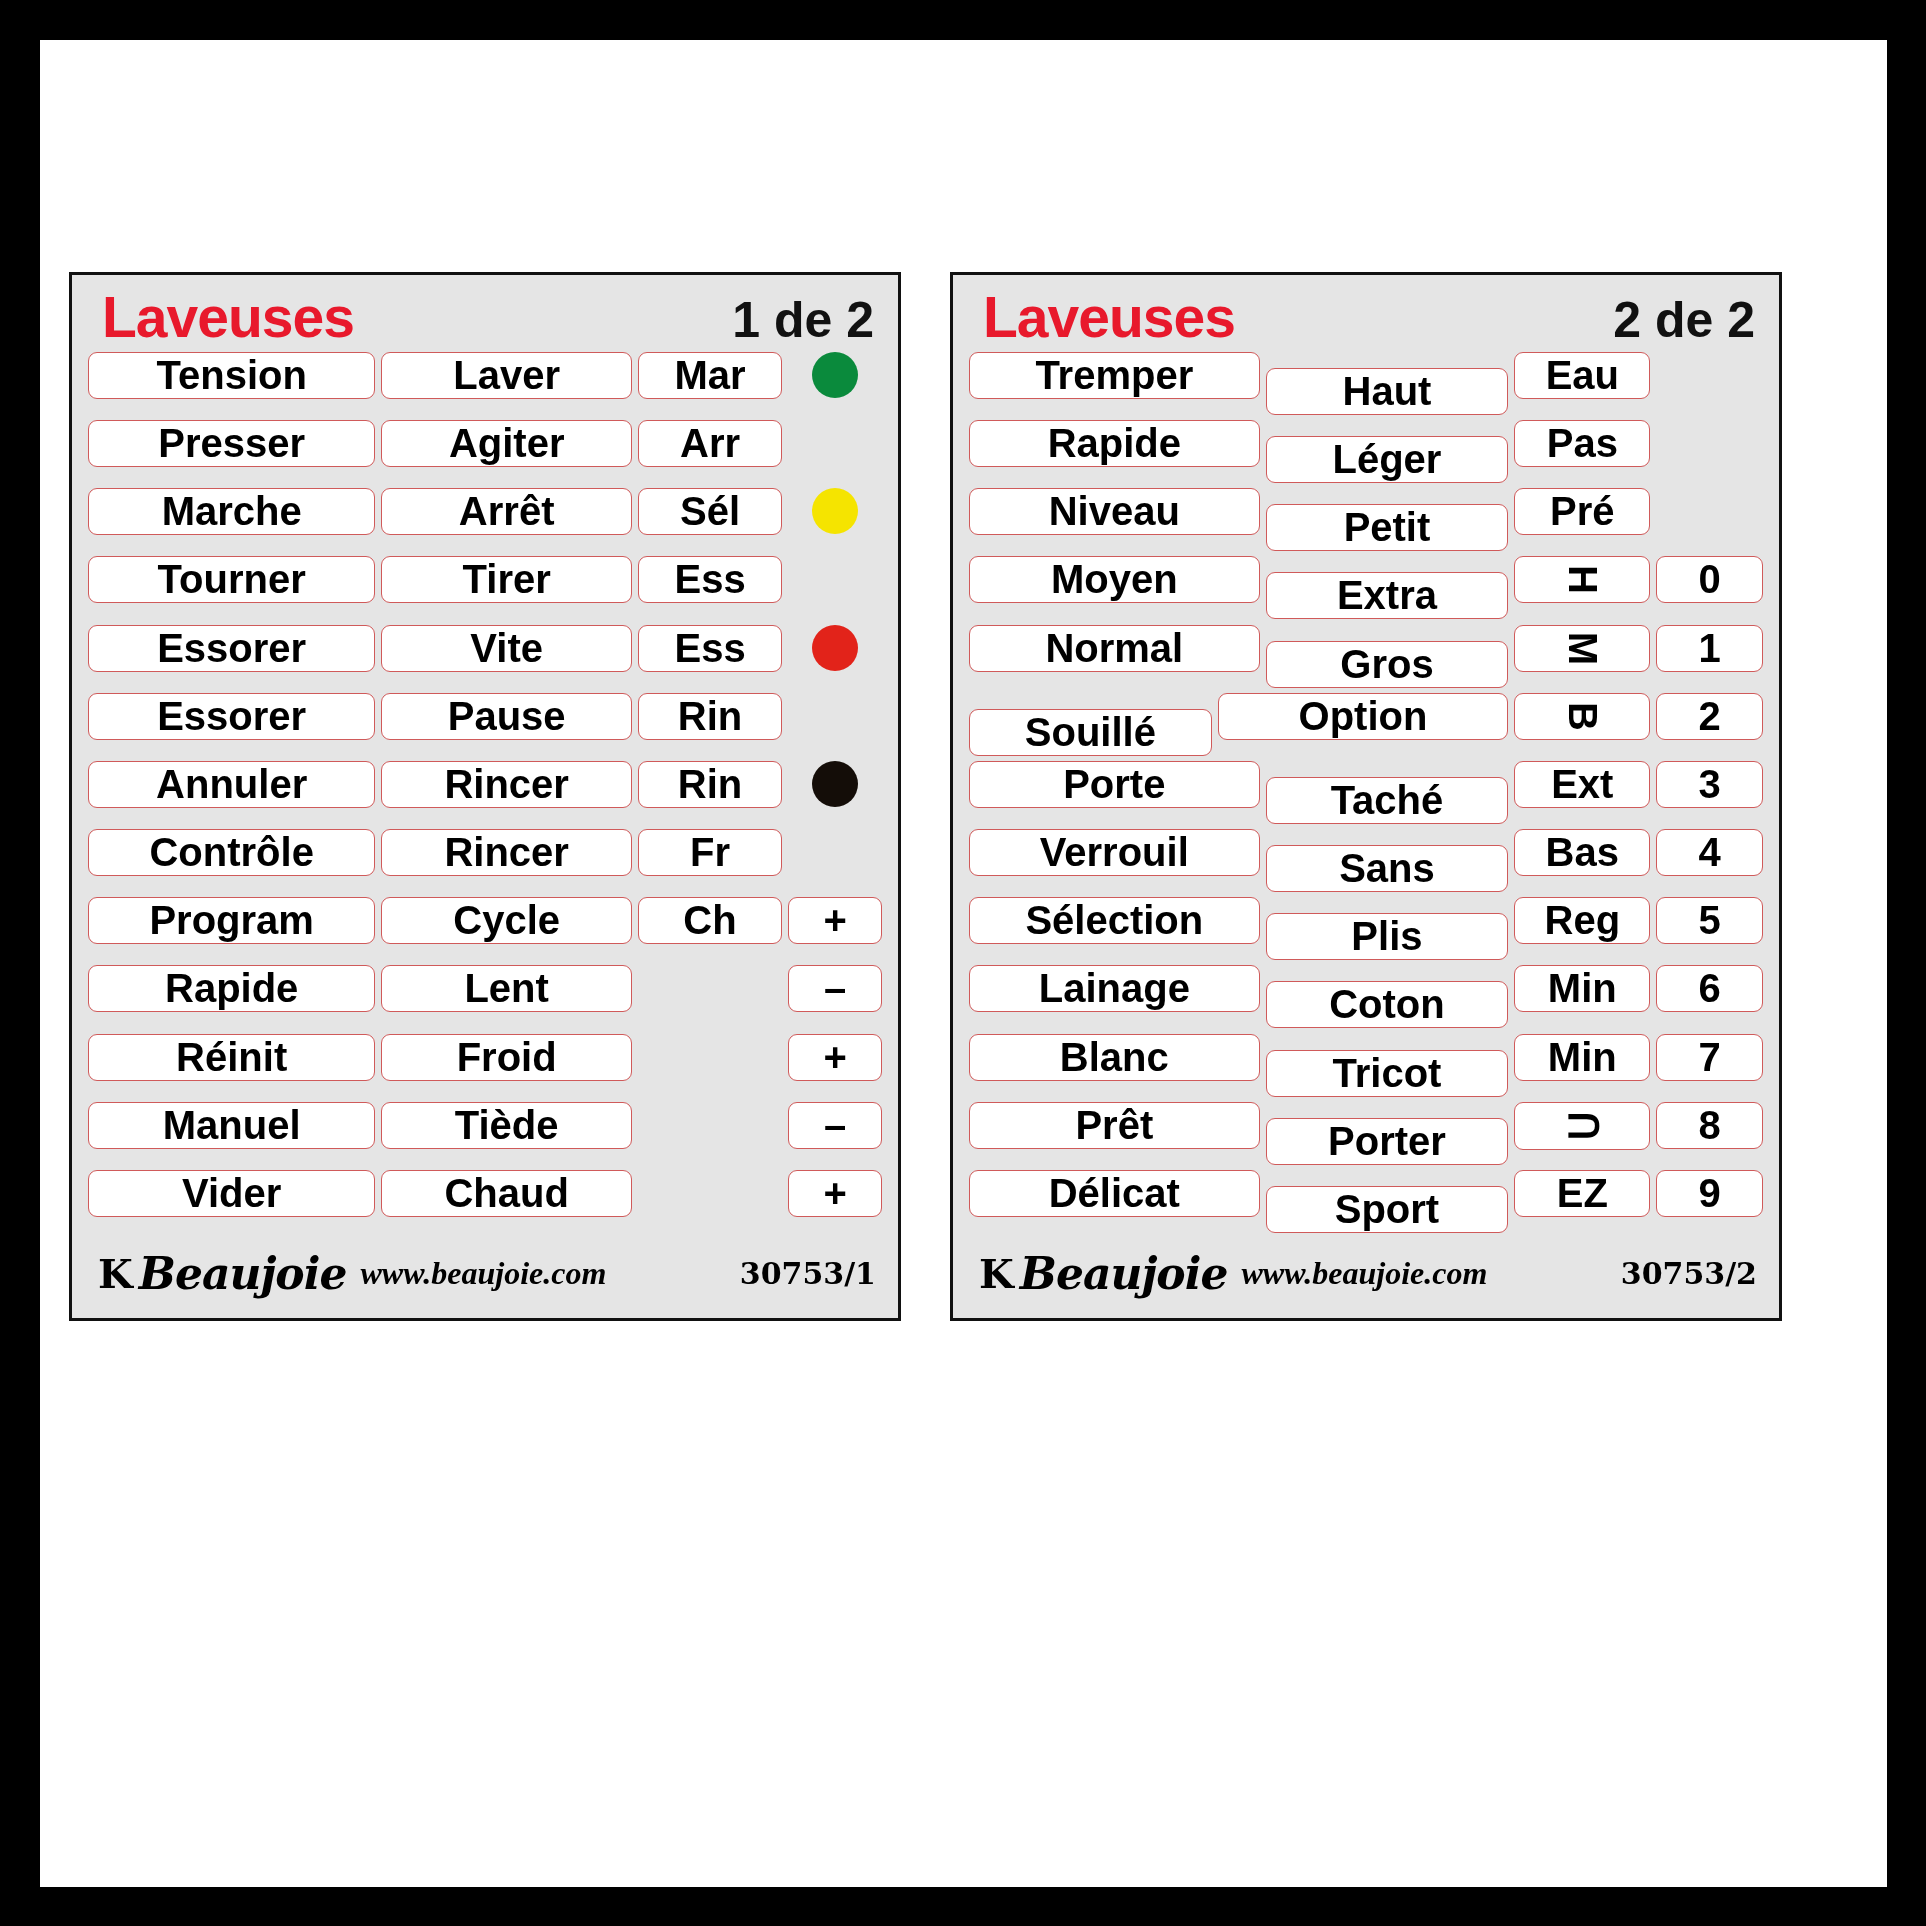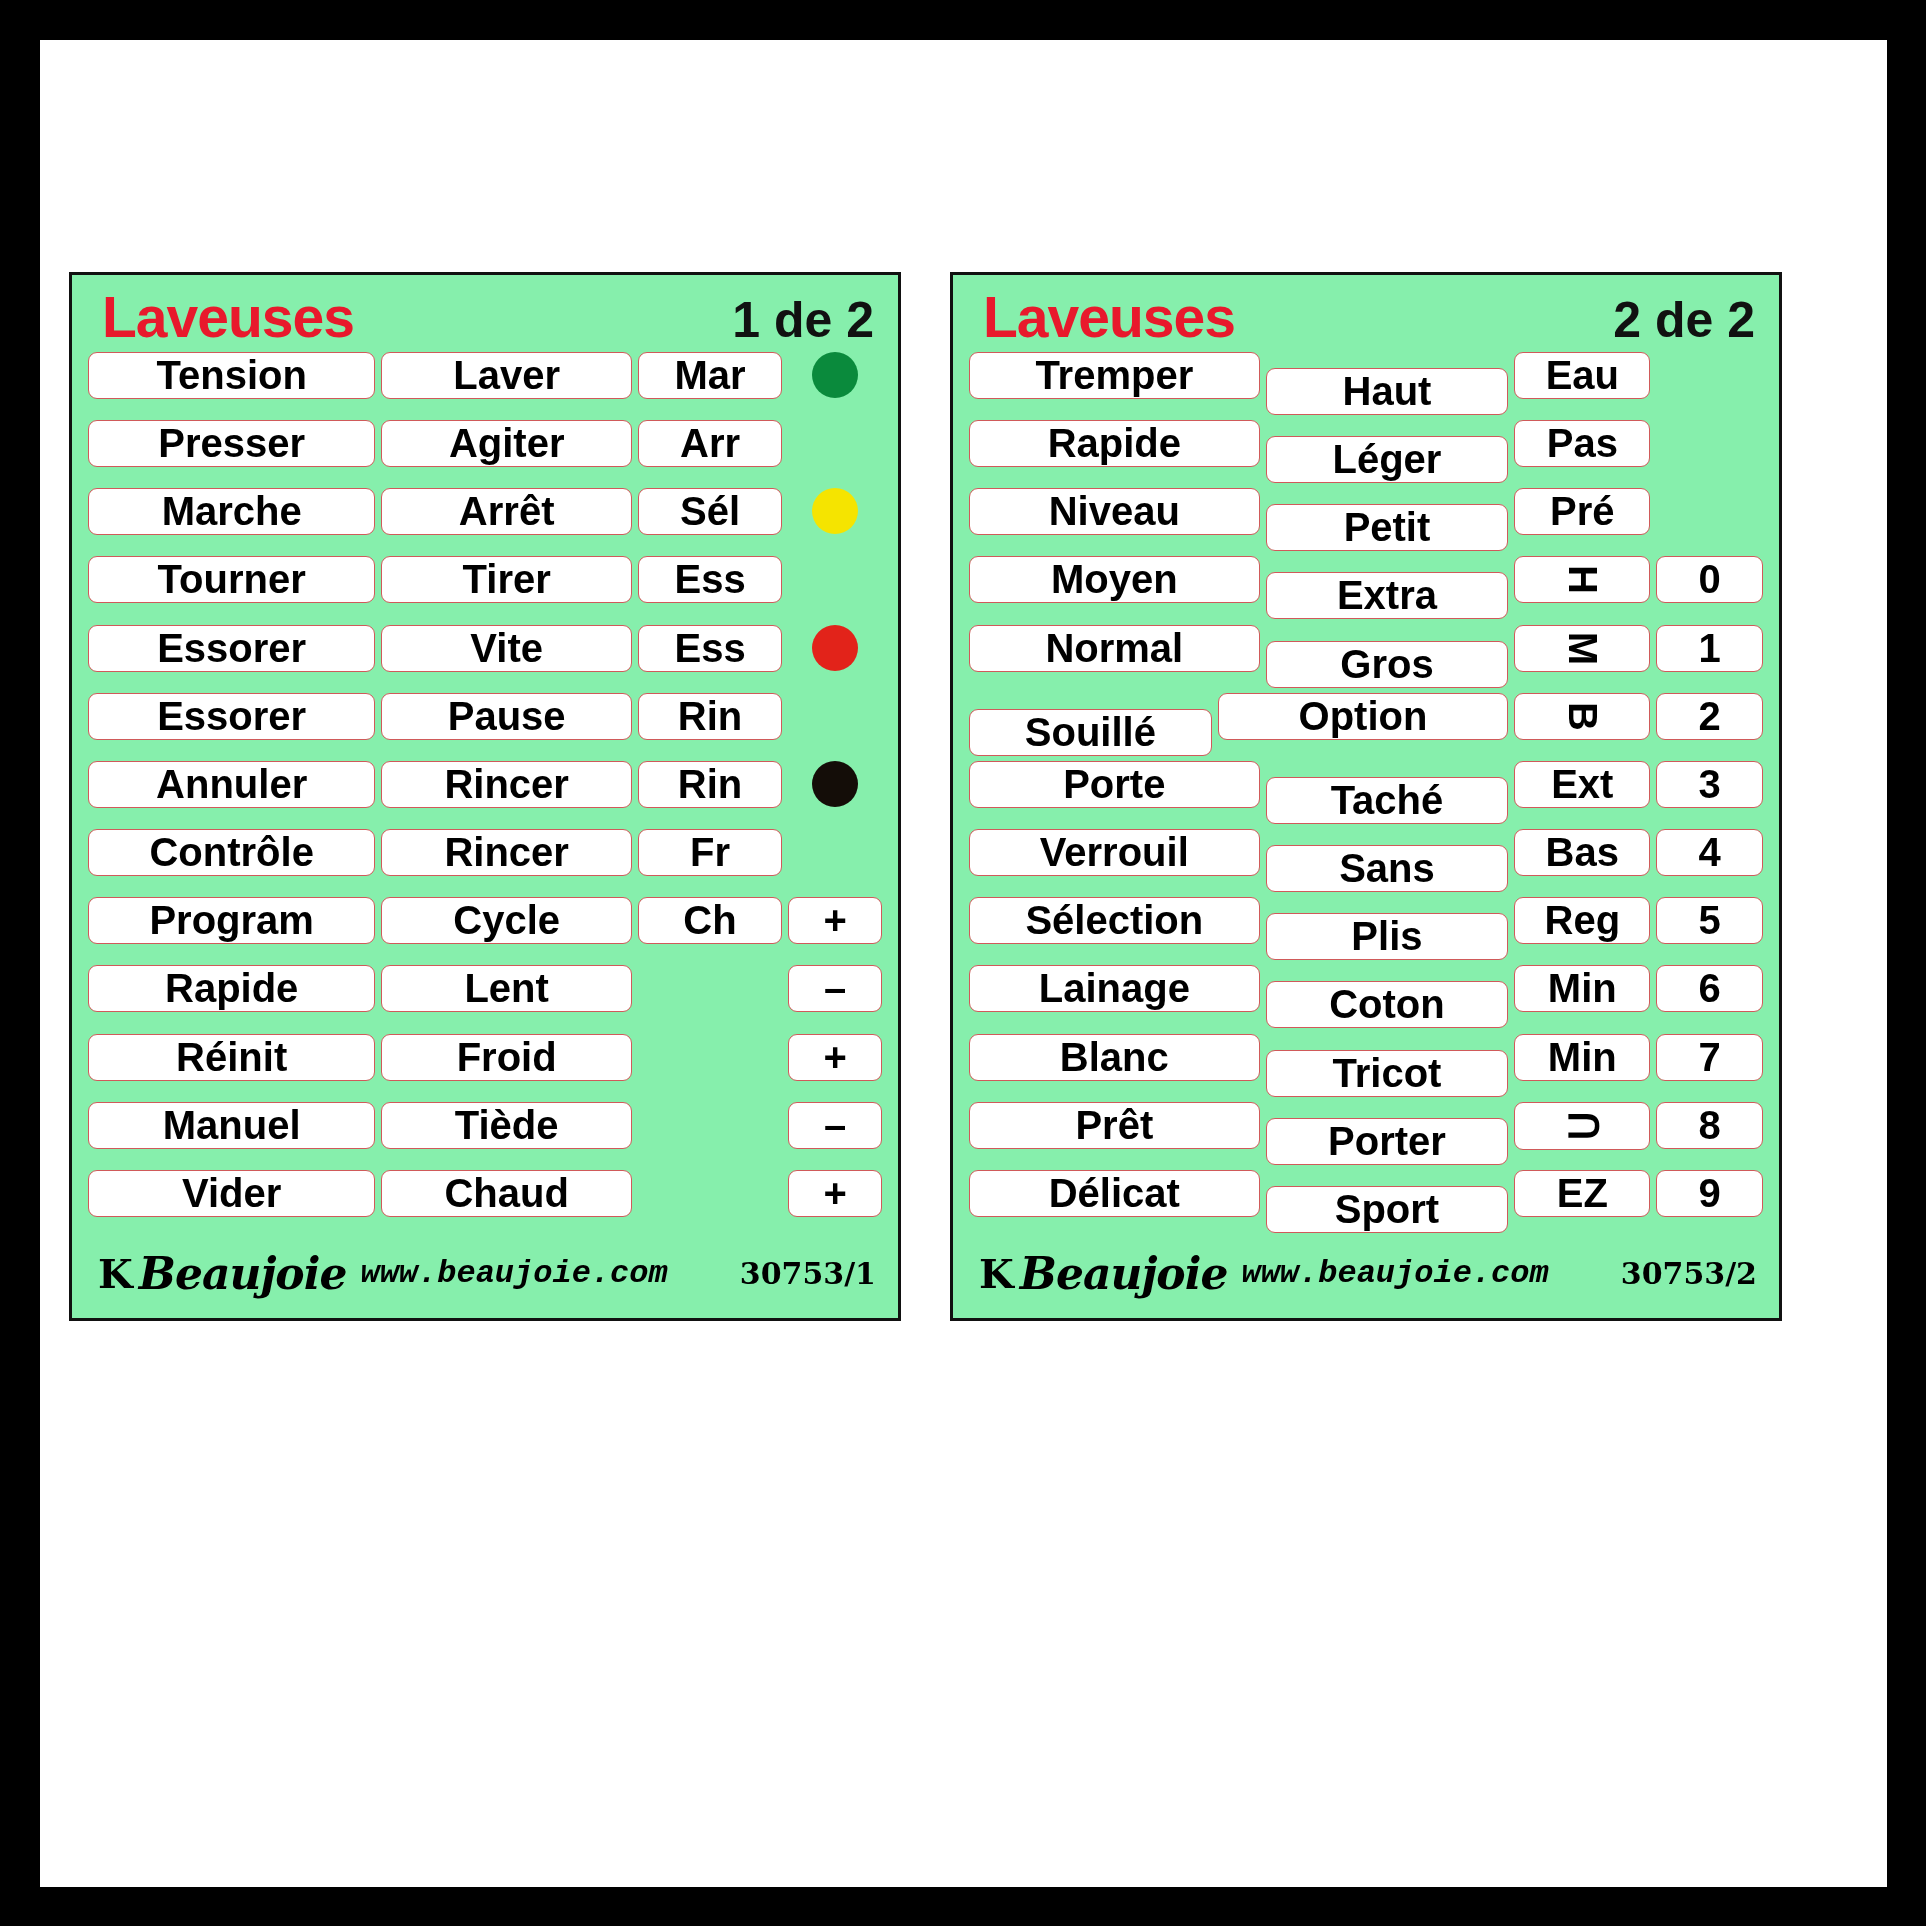--- a/index.html
+++ b/index.html
@@ -33,21 +33,21 @@
     top: 272px;
     width: 1713px;
     height: 1049px;
     display: flex;
     justify-content: space-between;
   }
   .sheet {
     width: 832px;
     height: 1049px;
     border: 3px solid #111;
-    background: #86efac;
+    background: #e5e5e5;
     box-sizing: border-box;
     padding: 14px 16px 10px 16px;
     display: flex;
     flex-direction: column;
   }
   .sheet-header {
     display: flex;
     align-items: baseline;
     justify-content: space-between;
     padding: 0 8px 6px 14px;
@@ -136,21 +136,21 @@
     font-style: italic;
     color: #000;
     font-family: "DejaVu Serif", serif;
     letter-spacing: -1px;
   }
   .site {
     font-size: 32px;
     font-weight: bold;
     font-style: italic;
     color: #000;
-    font-family: Liberation Mono, monospace;
+    font-family: Liberation Serif, serif;
   }
   .code {
     margin-left: auto;
     font-size: 30px;
     font-weight: bold;
     color: #000;
     font-family: "DejaVu Serif", serif;
   }
 </style>
 </head>

